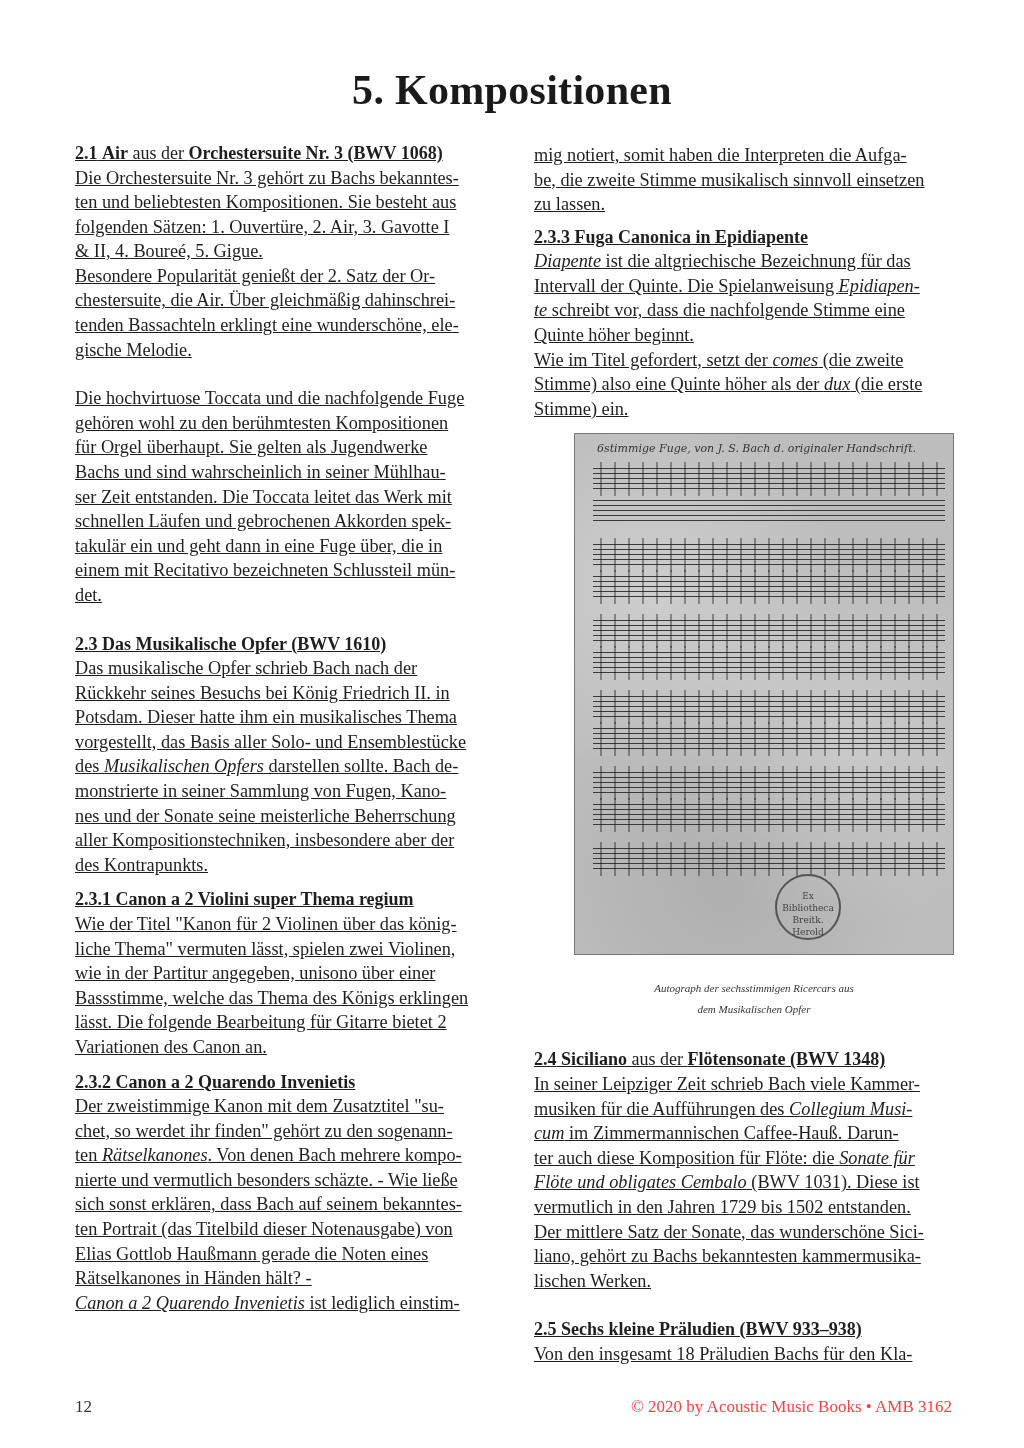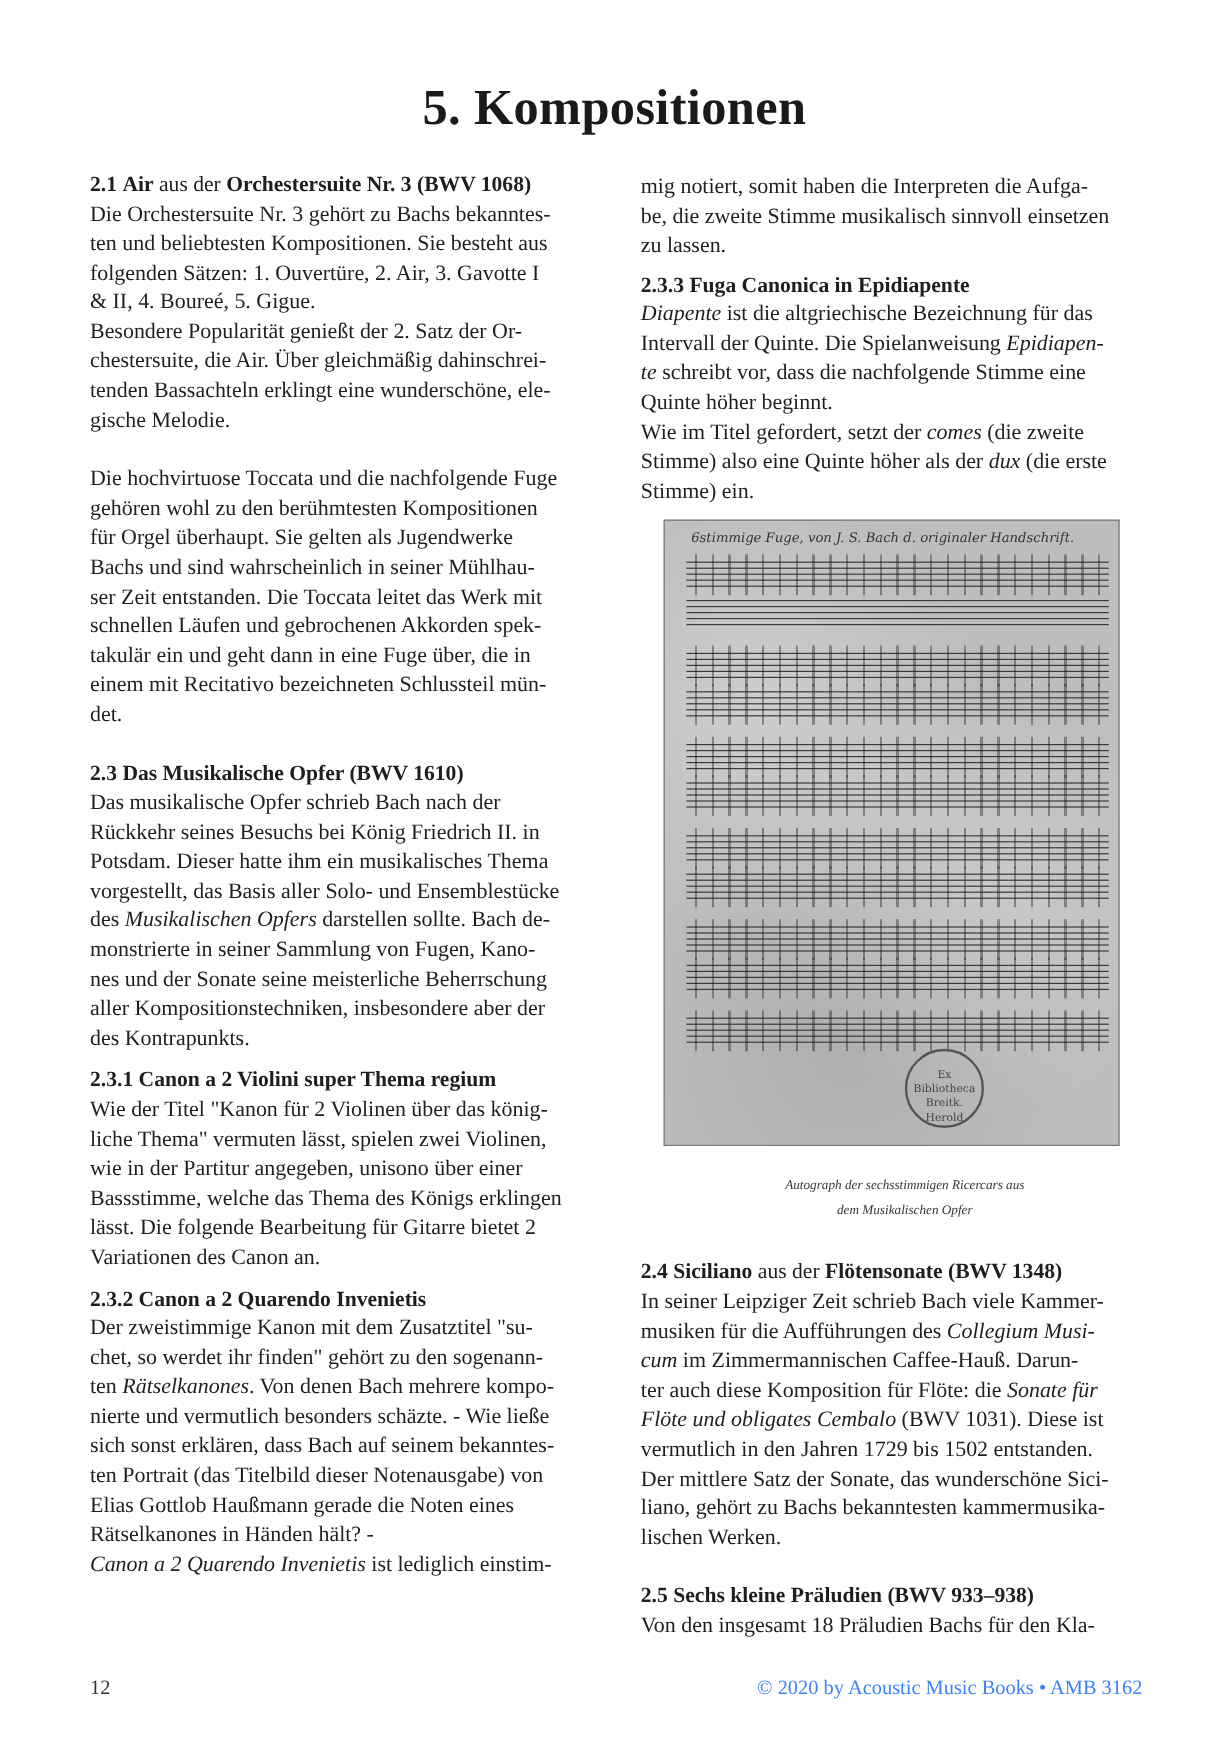--- a/index.html
+++ b/index.html
@@ -6,39 +6,39 @@
   body {
     width: 1024px; height: 1448px; position: relative; overflow: hidden;
     font-family: "Liberation Serif", "DejaVu Serif", serif;
     color: #1e1e1e;
   }
   .page-title {
     position: absolute; left: 0; right: 0; top: 66px;
     text-align: center; font-size: 42px; font-weight: bold; letter-spacing: 0.3px;
     color: #1a1a1a;
   }
-  .col { position: absolute; top: 141px; width: 430px; }
+  .col { position: absolute; top: 141px; width: 430px; text-decoration: underline; }
   .col-left { left: 75px; }
   .col-right { left: 534px; top: 143px; width: 420px; }
   .sec { margin: 0; }
   .sec-head {
     font-size: 18px; line-height: 24.5px; margin: 0;
   }
   .sec-head b { font-weight: bold; }
   .sec-head .reg { font-weight: normal; }
   .body {
     font-size: 18.3px; line-height: 24.6px; margin: 0; white-space: pre-line;
     text-align: left;
   }
   .gap-lg { height: 24px; }
   .gap-md { height: 10px; }
   .gap-sm { height: 8px; }
   em, .it { font-style: italic; }
 
-  .figure { position: absolute; left: 553px; top: 433px; width: 328px; height: 522px; }
+  .figure { position: absolute; left: 574px; top: 433px; width: 328px; height: 522px; }
   .manuscript {
     width: 380px; height: 522px; background: #bdbdbd; position: relative;
     border: 1px solid #777; box-sizing: border-box; overflow: hidden;
     background-image:
       radial-gradient(circle at 20% 30%, rgba(255,255,255,0.25), transparent 40%),
       radial-gradient(circle at 70% 60%, rgba(255,255,255,0.2), transparent 45%),
       radial-gradient(circle at 40% 85%, rgba(0,0,0,0.08), transparent 40%);
   }
   .ms-heading {
     position: absolute; left: 22px; top: 8px; font-style: italic; font-size: 11px; color: #333;
@@ -54,21 +54,21 @@
     position: absolute; left: 200px; top: 440px; width: 66px; height: 66px;
     border: 2px solid #555; border-radius: 50%; box-sizing: border-box;
     font-size: 9px; text-align: center; color: #444; line-height: 12px; padding-top: 14px;
     font-family: "DejaVu Serif", serif;
   }
   .caption {
     position: absolute; left: 534px; top: 978px; width: 440px; text-align: center;
     font-style: italic; font-size: 11px; line-height: 21px; color: #333; white-space: pre-line;
   }
   .footer-page { position: absolute; left: 75px; top: 1397px; font-size: 17px; color: #333; }
-  .footer-copy { position: absolute; right: 72px; top: 1397px; font-size: 17px; color: #3b82f6; }
+  .footer-copy { position: absolute; right: 72px; top: 1397px; font-size: 17px; color: #ef4444; }
 </style>
 </head>
 <body>
 
 <div class="page-title">5. Kompositionen</div>
 
 <div class="col col-left">
   <div class="sec">
     <p class="sec-head">
       <b>2.1</b>

